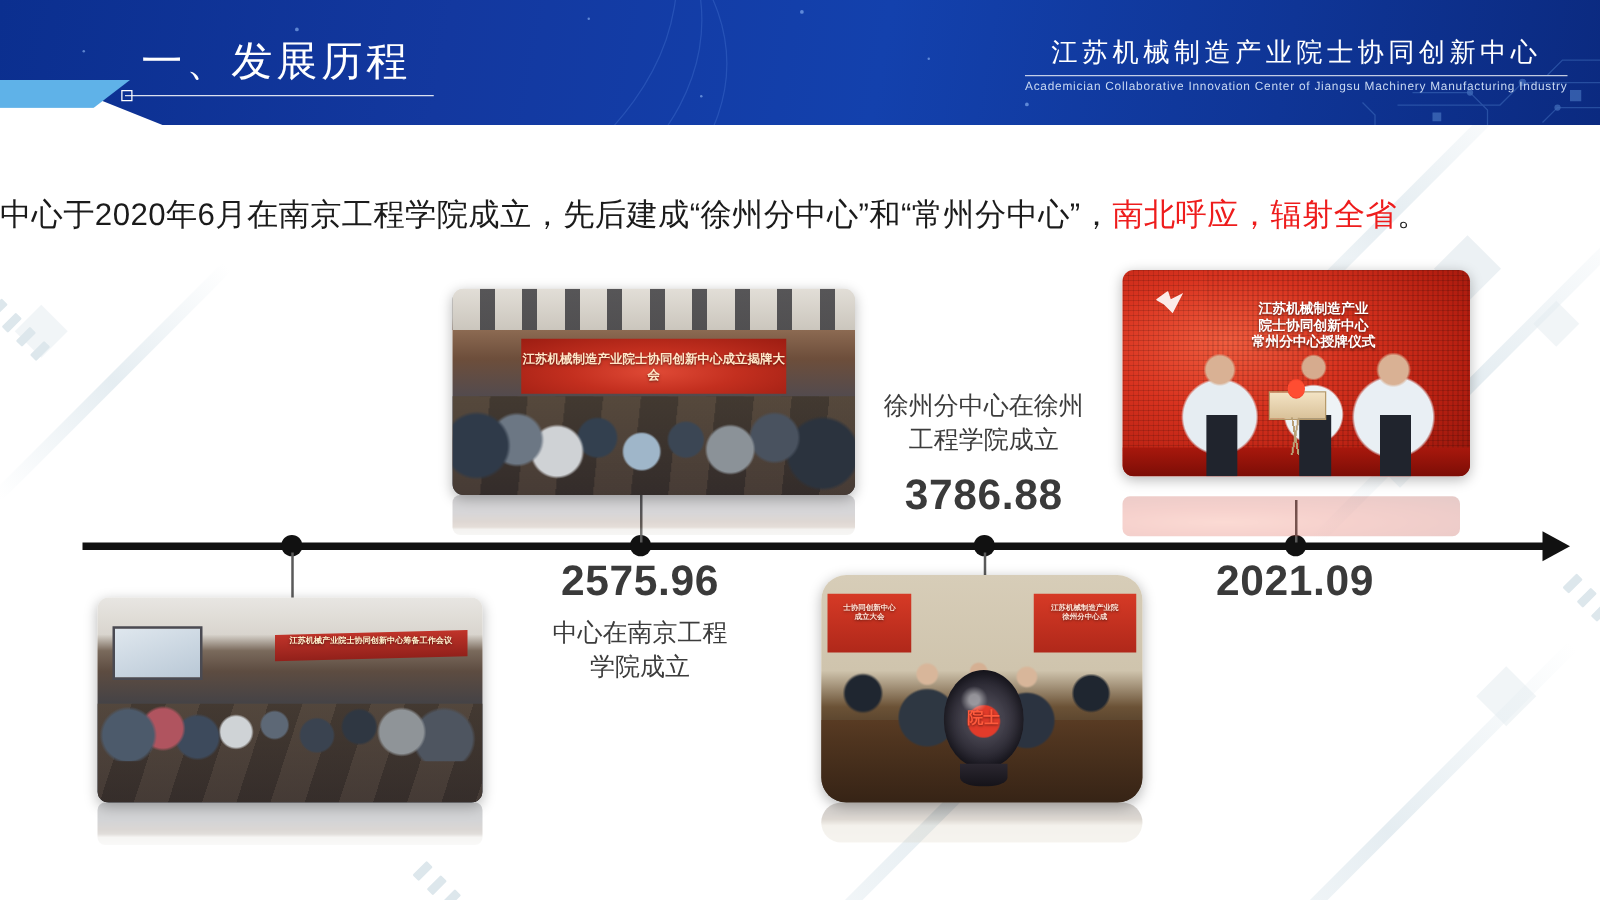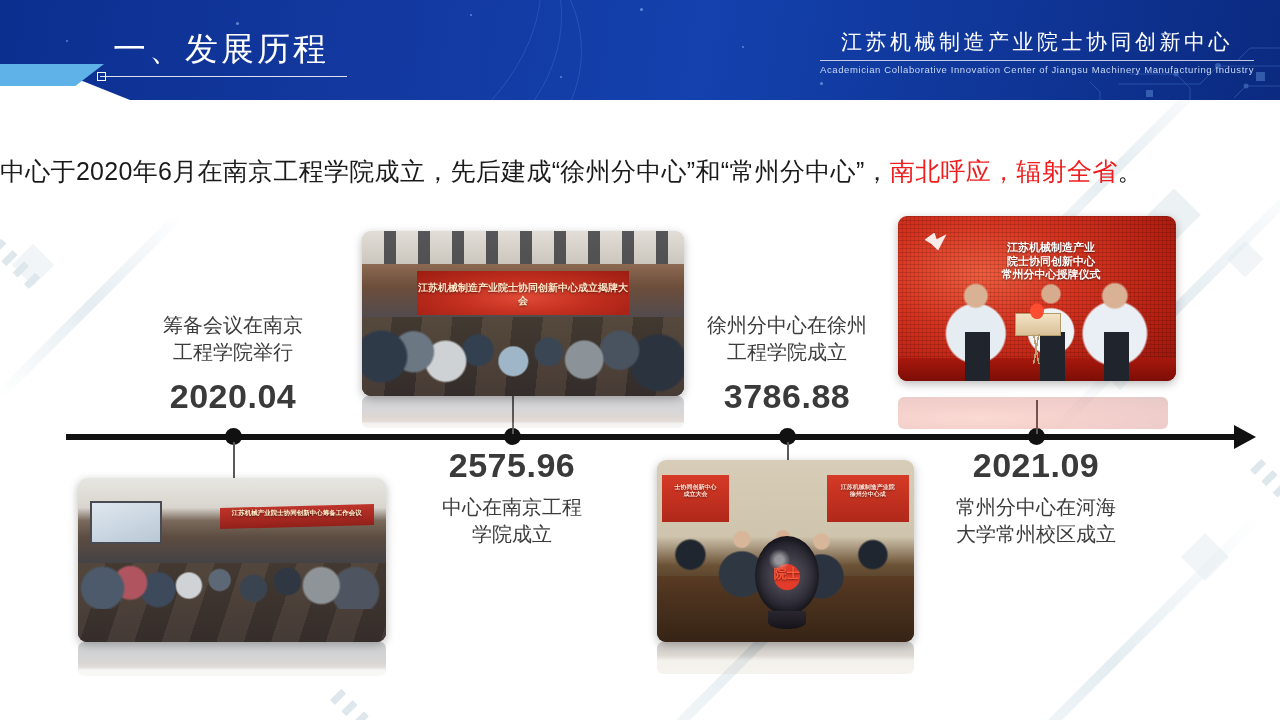--- a/index.html
+++ b/index.html
@@ -253,20 +253,21 @@
       radial-gradient(circle at 69% 54%, #8b9298 0 8%, transparent 9%),
       radial-gradient(circle at 80% 42%, #49525f 0 7%, transparent 8%),
       radial-gradient(circle at 92% 58%, #2b333e 0 9%, transparent 10%),
       repeating-linear-gradient(96deg, rgba(96,74,56,.5) 0 30px, rgba(58,44,34,.5) 30px 60px),
       linear-gradient(180deg, #4b4740, #2e2d33);
   }
 
   
   .p3-bg {
     background: linear-gradient(180deg, #d7cdb8 0%, #cfc4ad 42%, #6b5236 58%, #4a3826 72%, #3b2d20 100%);
+    border-radius: 20px;
   }
   .p3-led-l {
     position: absolute; left: 2%; top: 8%; width: 26%; height: 26%;
     background: linear-gradient(180deg, #d63a26, #b0281a);
   }
   .p3-led-r {
     position: absolute; right: 2%; top: 8%; width: 32%; height: 26%;
     background: linear-gradient(180deg, #d63a26, #b0281a);
   }
   .p3-ball {
@@ -458,42 +459,35 @@
   <div class="node" style="left:225px;"></div>
   <div class="node" style="left:504px;"></div>
   <div class="node" style="left:779px;"></div>
   <div class="node" style="left:1028px;"></div>
 
   <div class="stem" style="left:233px;top:442px;height:44px;"></div>
   <div class="stem" style="left:512px;top:396px;height:38px;"></div>
   <div class="stem" style="left:787px;top:442px;height:30px;"></div>
   <div class="stem" style="left:1036px;top:400px;height:34px;"></div>
 
-  <div class="ms" style="left:123px;top:312px;width:220px;">
-    <div class="ms-desc">筹备会议在南京
-工程学院举行</div>
-    <div class="ms-date" style="margin-top:10px;">2020.04</div>
-  </div>
 
   <div class="ms" style="left:402px;top:445px;width:220px;">
     <div class="ms-date">2575.96</div>
     <div class="ms-desc" style="margin-top:8px;">中心在南京工程
 学院成立</div>
   </div>
 
   <div class="ms" style="left:677px;top:312px;width:220px;">
     <div class="ms-desc">徐州分中心在徐州
 工程学院成立</div>
     <div class="ms-date" style="margin-top:10px;">3786.88</div>
   </div>
 
   <div class="ms" style="left:926px;top:445px;width:220px;">
     <div class="ms-date">2021.09</div>
-    <div class="ms-desc" style="margin-top:8px;">常州分中心在河海
-大学常州校区成立</div>
   </div>
 
   <div class="photo p1-bg" style="left:78px;top:478px;width:308px;height:164px;">
     <div class="inner">
       <div class="p1-screen"></div>
       <div class="p1-banner"></div>
       <div class="p1-tables"></div>
       <div class="p1-people"></div>
     </div>
     <div class="photo-caption" style="left:46%;top:19%;width:50%;font-size:6.5px;color:#fff3cf;">江苏机械产业院士协同创新中心筹备工作会议</div>

